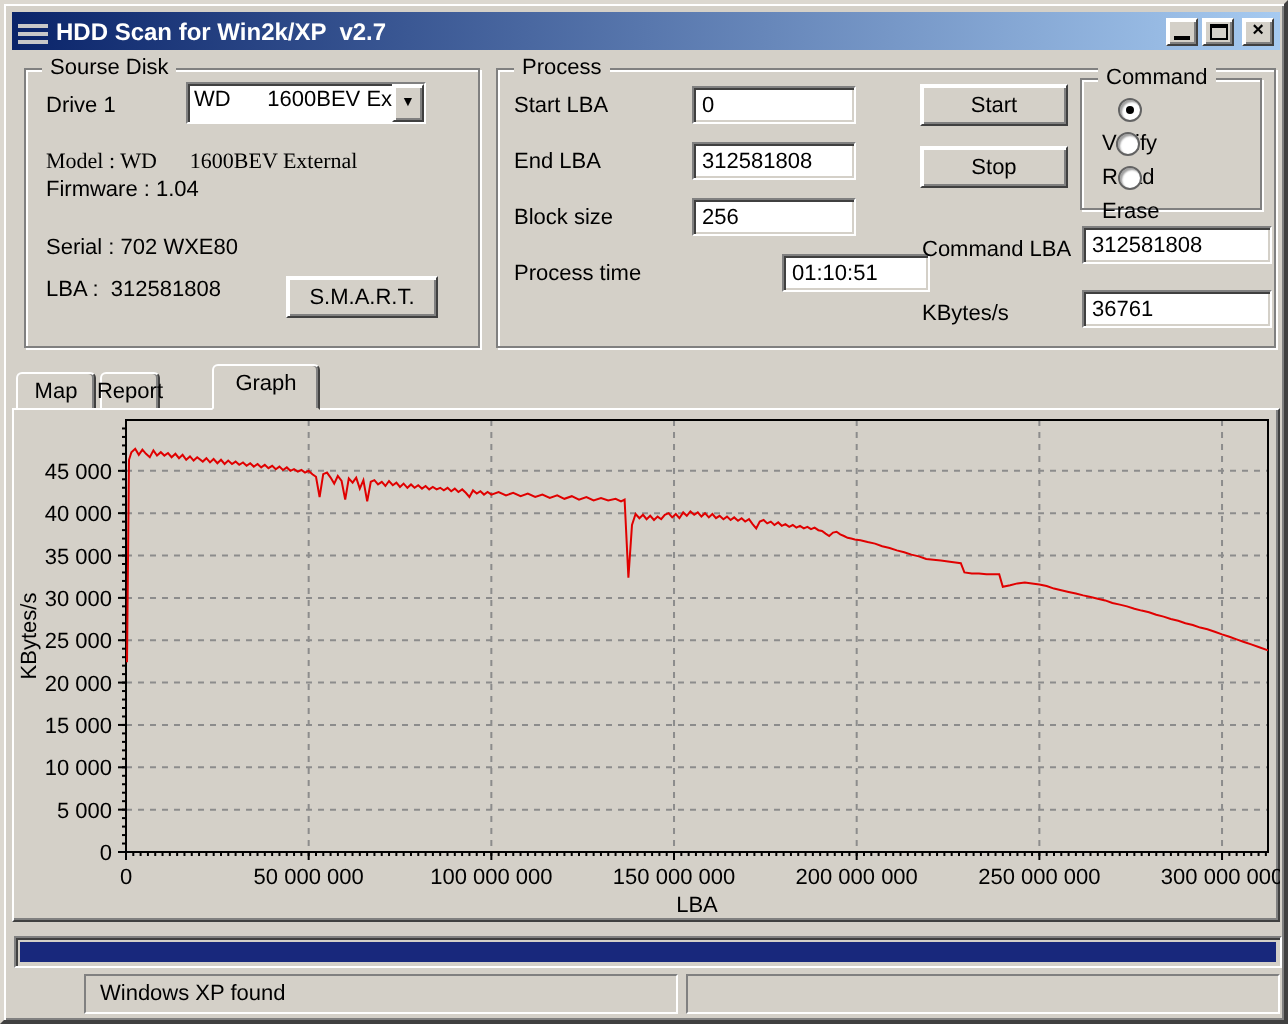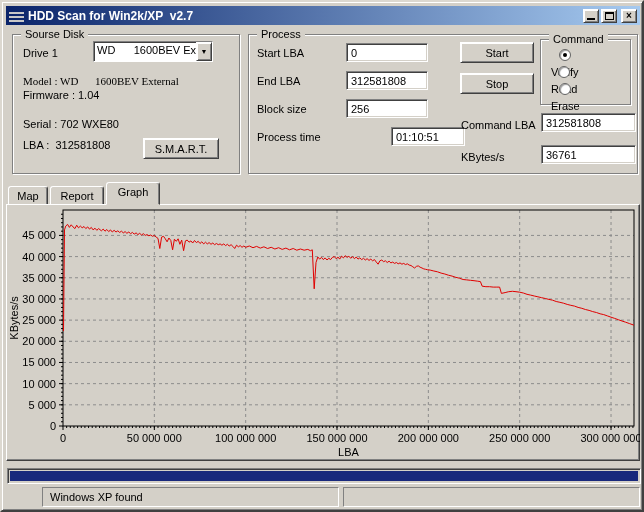--- a/index.html
+++ b/index.html
@@ -140,21 +140,21 @@
         <span>Read</span>
       </div>
       <div class="radio-row" style="left:10px;top:43px;">
         <div class="radio"></div>
         <span>Erase</span>
       </div>
     </div>
   </div>
 
   <div class="tab" style="left:6px;width:40px;">Map</div>
-  <div class="tab" style="left:48px;width:54px;">Report</div>
+  <div class="tab" style="left:48px;width:30px;">Report</div>
   <div class="tab active" style="left:104px;width:54px;">Graph</div>
 
   <div class="tabpage">
     <svg class="chart-svg" id="chart" width="632" height="254">
         <line x1="55" y1="198.8235294117647" x2="626" y2="198.8235294117647" stroke="#8c8c8c" stroke-width="1" stroke-dasharray="3,3"></line>
         <line x1="55" y1="177.64705882352942" x2="626" y2="177.64705882352942" stroke="#8c8c8c" stroke-width="1" stroke-dasharray="3,3"></line>
         <line x1="55" y1="156.47058823529412" x2="626" y2="156.47058823529412" stroke="#8c8c8c" stroke-width="1" stroke-dasharray="3,3"></line>
         <line x1="55" y1="135.29411764705884" x2="626" y2="135.29411764705884" stroke="#8c8c8c" stroke-width="1" stroke-dasharray="3,3"></line>
         <line x1="55" y1="114.11764705882354" x2="626" y2="114.11764705882354" stroke="#8c8c8c" stroke-width="1" stroke-dasharray="3,3"></line>
         <line x1="55" y1="92.94117647058823" x2="626" y2="92.94117647058823" stroke="#8c8c8c" stroke-width="1" stroke-dasharray="3,3"></line>

